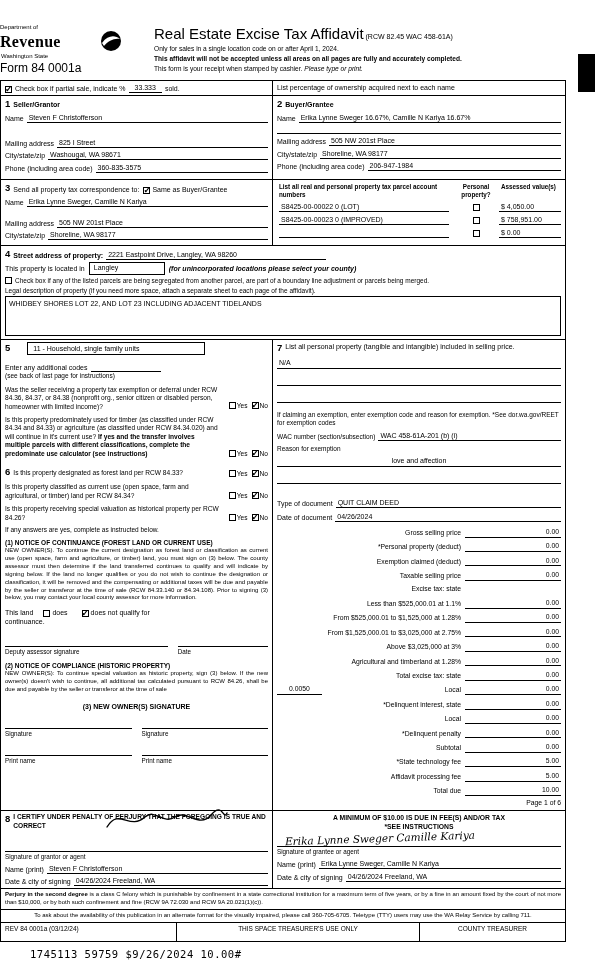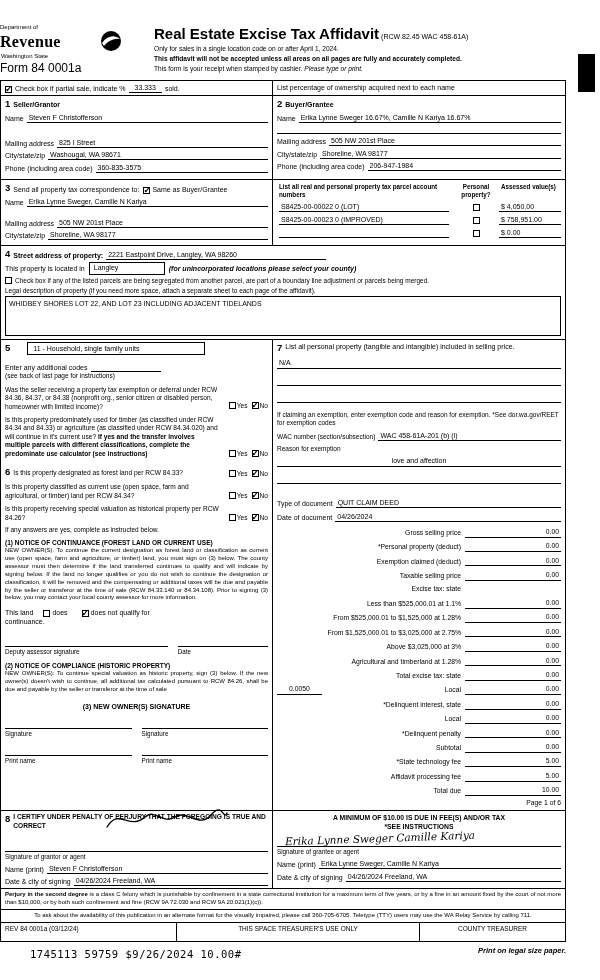--- a/index.html
+++ b/index.html
@@ -10,21 +10,21 @@
 .sheet{position:absolute;left:0;top:24px;width:566px}
 
 .hdr{display:flex;margin-bottom:3px}
 .logoblk{width:150px;position:relative}
 .dept-small{font-size:6px}
 .dept-name{font-size:16px;font-weight:bold;font-family:"Liberation Serif",serif;letter-spacing:.3px}
 .dept-state{font-size:6px;margin-left:1px}
 .formno{font-size:12px;font-weight:normal;margin-top:1px}
 .dorlogo{position:absolute;left:100px;top:6px}
 .titleblk{flex:1;padding-left:4px}
-.title{font-size:15px;font-weight:bold}
+.title{font-size:15px;font-weight:normal}
 .titleref{font-size:7px;font-weight:normal}
 .note{font-size:6.6px;margin-top:1.5px}
 .blackbar{position:absolute;left:578px;top:54px;width:17px;height:38px;background:#000}
 
 .fbox{border:1px solid #000}
 .r{display:flex}
 .cl{width:272px;border-right:1px solid #000;padding:2px 4px;position:relative}
 .cr{flex:1;padding:2px 4px;position:relative}
 .bt{border-top:1px solid #000}
 .pad{padding:2px 4px}
@@ -501,16 +501,15 @@
 
     <div class="access">To ask about the availability of this publication in an alternate format for the visually impaired, please call 360-705-6705. Teletype (TTY) users may use the WA Relay Service by calling 711.</div>
 
     <div class="frow">
       <div class="fc1">REV 84 0001a (03/12/24)</div>
       <div class="fc2">THIS SPACE TREASURER'S USE ONLY</div>
       <div class="fc3">COUNTY TREASURER</div>
     </div>
   </div>
 
-  <div class="printnote">Print on legal size paper.</div>
 </div>
 
 <div class="stamp">1745113 59759 $9/26/2024 10.00#</div>
 
 </body></html>

